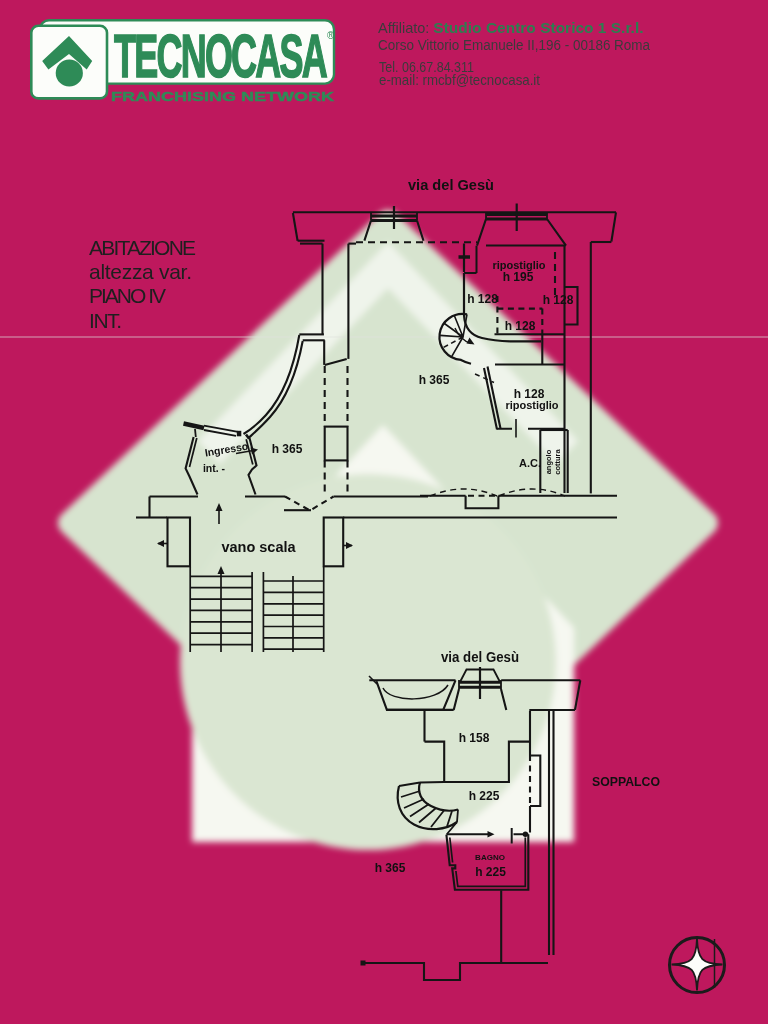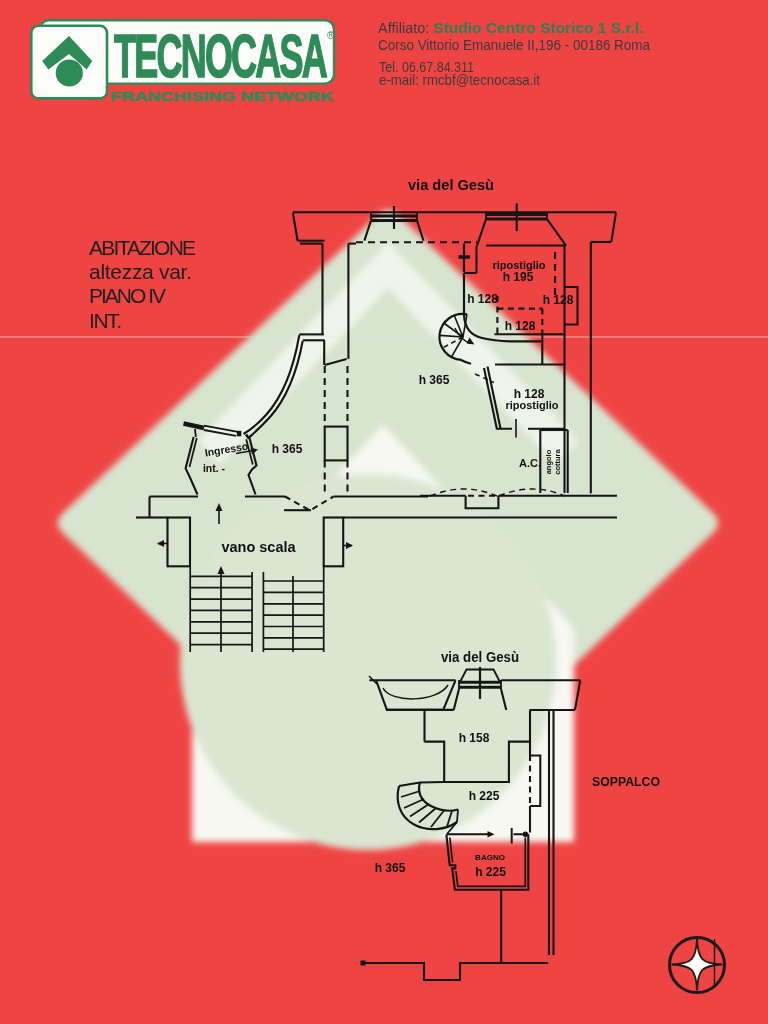--- a/index.html
+++ b/index.html
@@ -1,17 +1,17 @@
 <!DOCTYPE html>
 <html><head>
 <meta charset="utf-8">
 <style>
 html,body{margin:0;padding:0;}
 body{width:768px;height:1024px;overflow:hidden;background:#ffffff;font-family:"Liberation Sans",sans-serif;}
-#page{position:relative;width:768px;height:1024px;background:#ef4444;}
+#page{position:relative;width:768px;height:1024px;background:#be185d;}
 svg{position:absolute;left:0;top:0;}
 </style>
 </head>
 <body>
 <div id="page">
 <svg width="768" height="1024" viewBox="0 0 768 1024">
 <defs>
 <filter id="wblur" x="-10%" y="-10%" width="120%" height="120%">
           <feGaussianBlur stdDeviation="3"></feGaussianBlur>
         </filter>

